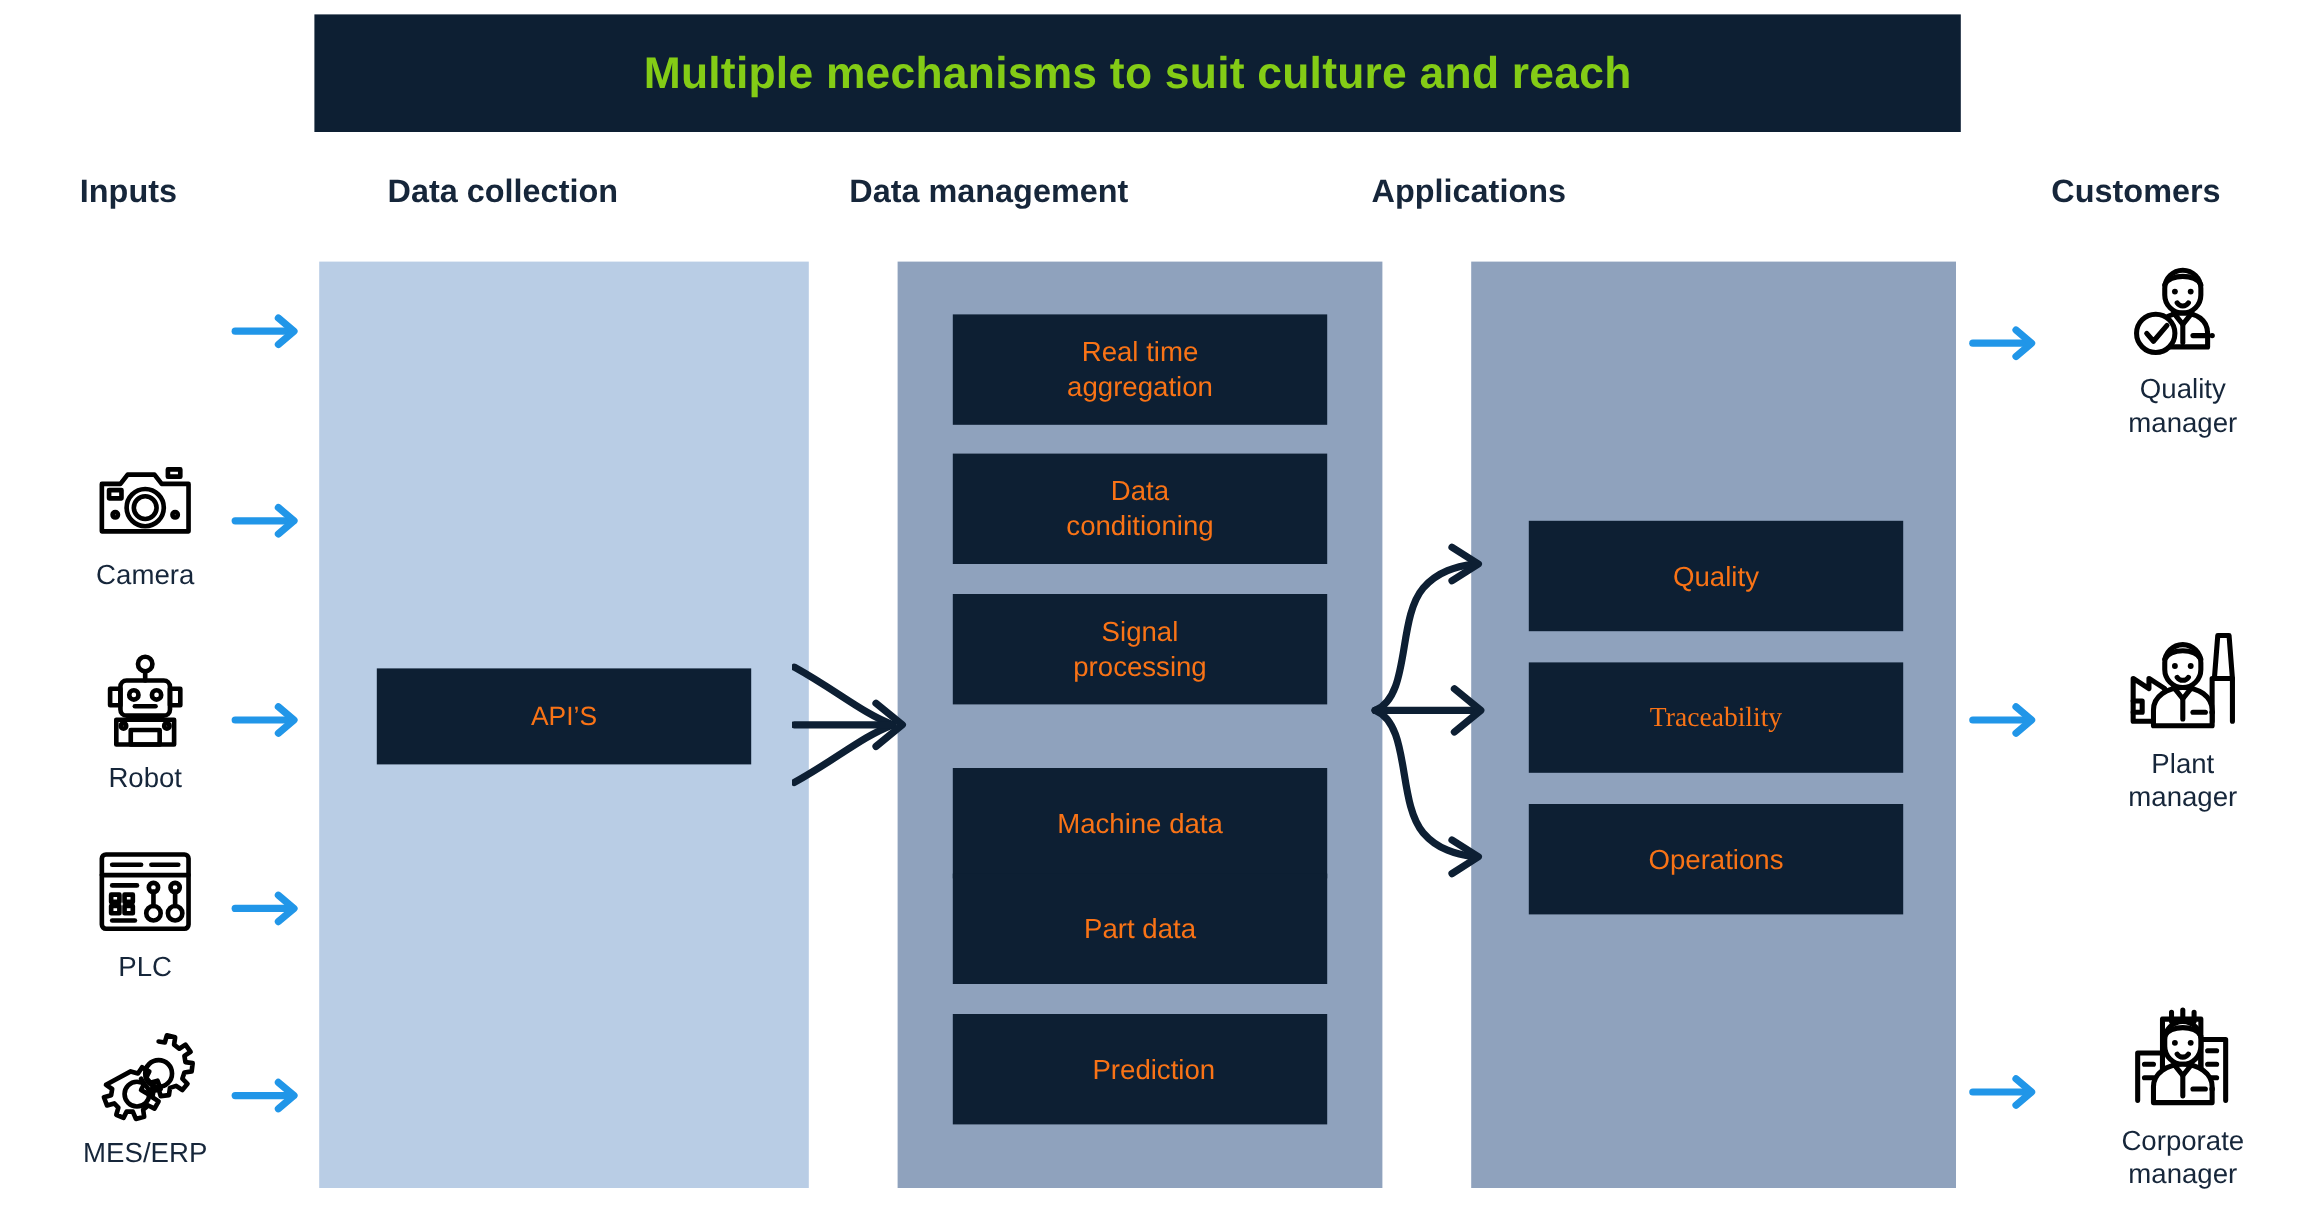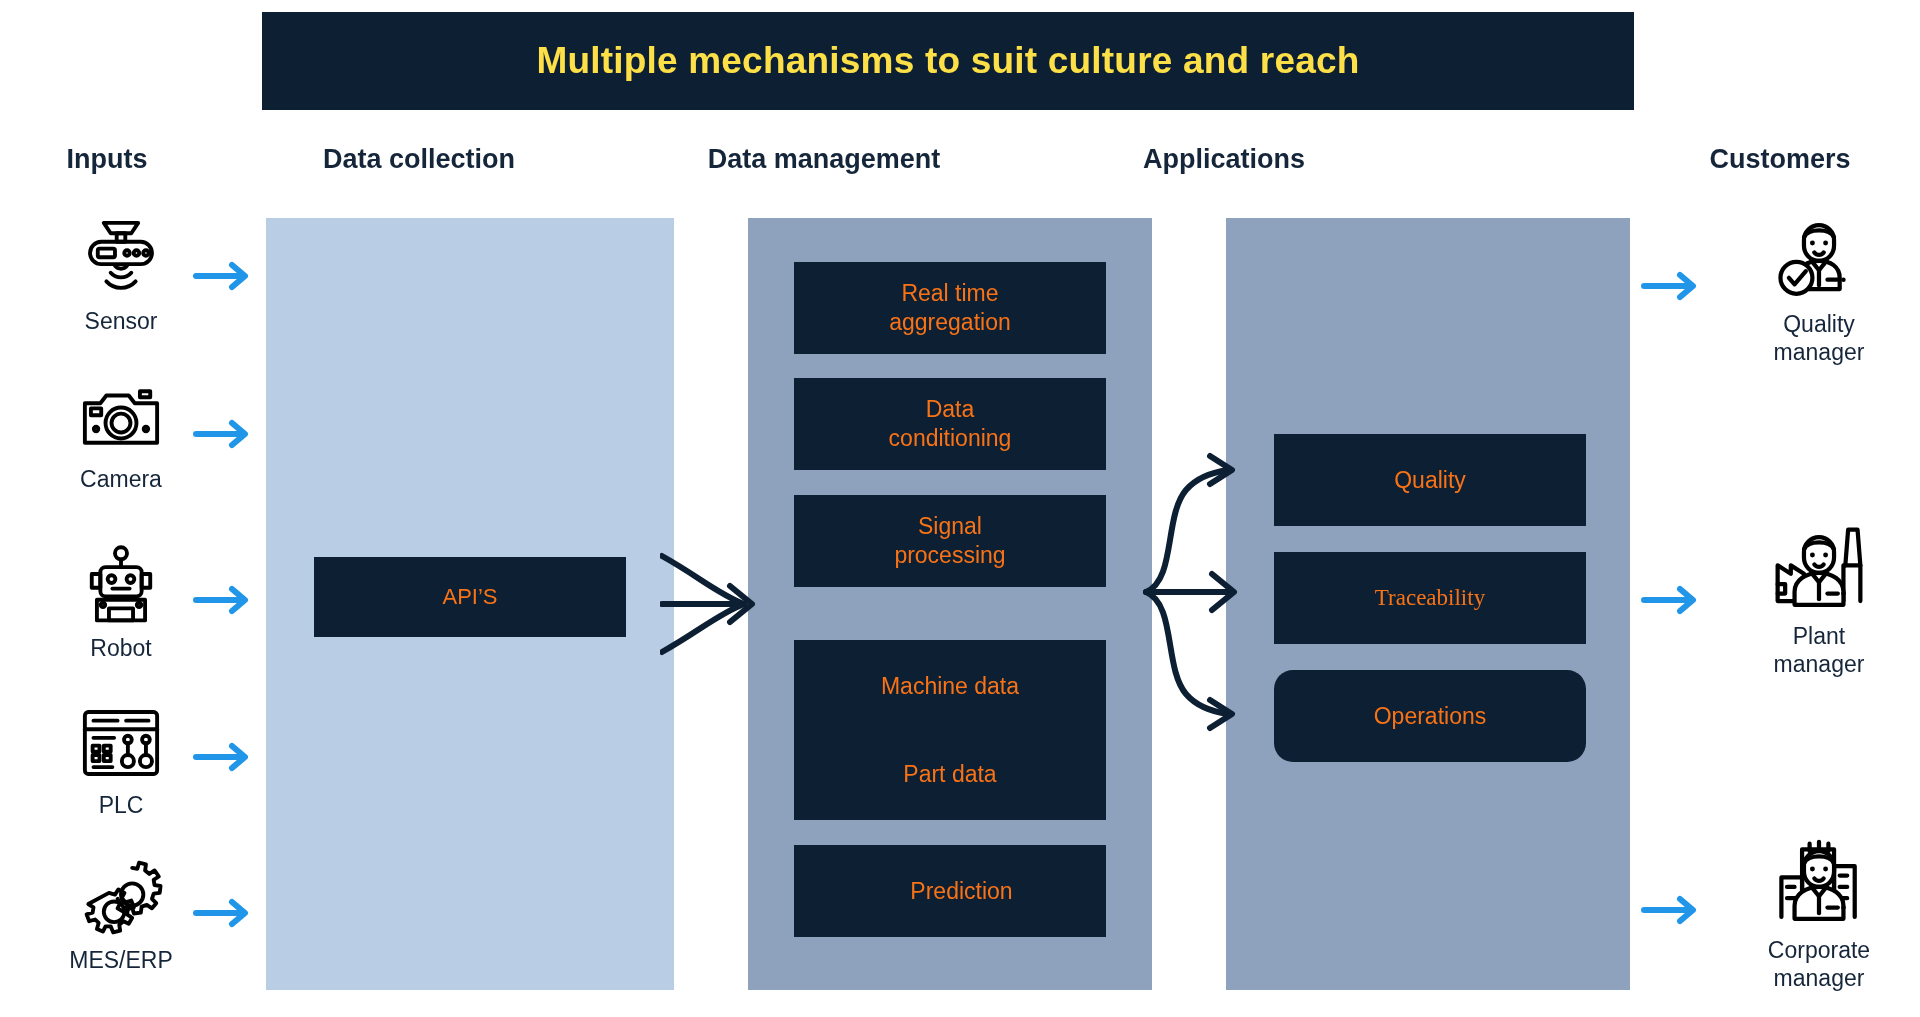--- a/index.html
+++ b/index.html
@@ -11,21 +11,21 @@
   }
   #stage { position: relative; width: 1920px; height: 1017px; }
 
   
   .banner {
     position: absolute; left: 262px; top: 12px; width: 1372px; height: 98px;
     background: #0d1f33;
     display: flex; align-items: center; justify-content: center;
   }
   .banner-text {
-    color: #fde047; font-size: 37px; font-weight: bold; letter-spacing: .2px;
+    color: #84cc16; font-size: 37px; font-weight: bold; letter-spacing: .2px;
     white-space: nowrap;
   }
 
   
   .col-head {
     position: absolute; top: 144px;
     color: #16263a; font-size: 27px; font-weight: bold;
     text-align: center; white-space: nowrap;
   }
   #head-inputs      { left: 0px;    width: 214px; }
@@ -70,21 +70,21 @@
   #dm-1 { top: 378px; height: 92px; }
   #dm-2 { top: 495px; height: 92px; }
   #dm-3 { top: 640px; height: 92px; }
   #dm-4 { top: 728px; height: 92px; }
   #dm-5 { top: 845px; height: 92px; padding-left: 33px; }
 
   
   .app-block { left: 1274px; width: 312px; }
   #app-0 { top: 434px; height: 92px; }
   #app-1 { top: 552px; height: 92px; font-family: Liberation Serif, serif; }
-  #app-2 { top: 670px; height: 92px; border-radius: 19px; }
+  #app-2 { top: 670px; height: 92px; }
 
   
   .input-row {
     position: absolute; left: 28px; width: 186px;
     display: flex; flex-direction: column; align-items: center;
   }
   .input-row .ico { width: 86px; height: 86px; display:block; }
   .input-label {
     margin-top: 6px; color: #16263a; font-size: 23px; white-space: nowrap;
   }
@@ -138,37 +138,20 @@
   <div class="col-head" id="head-inputs">Inputs</div>
   <div class="col-head" id="head-collection">Data collection</div>
   <div class="col-head" id="head-management">Data management</div>
   <div class="col-head" id="head-applications">Applications</div>
   <div class="col-head" id="head-customers">Customers</div>
 
   <div class="panel" id="panel-collection"></div>
   <div class="panel" id="panel-management"></div>
   <div class="panel" id="panel-applications"></div>
 
-  <div class="input-row" id="in-0">
-    <svg class="ico" viewBox="0 0 100 100">
-      <g fill="none" stroke="#000" stroke-width="4.5" stroke-linecap="round" stroke-linejoin="round">
-        <path d="M30 8 h40 l-8 12 h-24 z"></path>
-        <rect x="45" y="20" width="10" height="10"></rect>
-        <rect x="14" y="30" width="72" height="26" rx="13"></rect>
-        <rect x="23" y="38" width="20" height="10" rx="2"></rect>
-        <circle cx="57" cy="43" r="3.2"></circle>
-          <circle cx="68" cy="43" r="3.2"></circle>
-          <circle cx="79" cy="43" r="3.2"></circle>
-        <path d="M38 66 a16 16 0 0 0 24 0"></path>
-        <path d="M33 76 a23 23 0 0 0 34 0"></path>
-        <path d="M43 58 a9 9 0 0 0 14 0"></path>
-      </g>
-    </svg>
-    <div class="input-label">Sensor</div>
-  </div>
 
   <div class="input-row" id="in-1">
     <svg class="ico" viewBox="0 0 100 100">
       <g fill="none" stroke="#000" stroke-width="4.5" stroke-linecap="round" stroke-linejoin="round">
         <path d="M8 34 h18 l7 -9 h26 l7 9 h26 v46 h-84 z"></path>
         <circle cx="50" cy="57" r="18"></circle>
         <circle cx="50" cy="57" r="11"></circle>
         <rect x="15" y="40" width="12" height="8"></rect>
         <rect x="72" y="20" width="12" height="7"></rect>
         <circle cx="21" cy="64" r="2.6"></circle>

